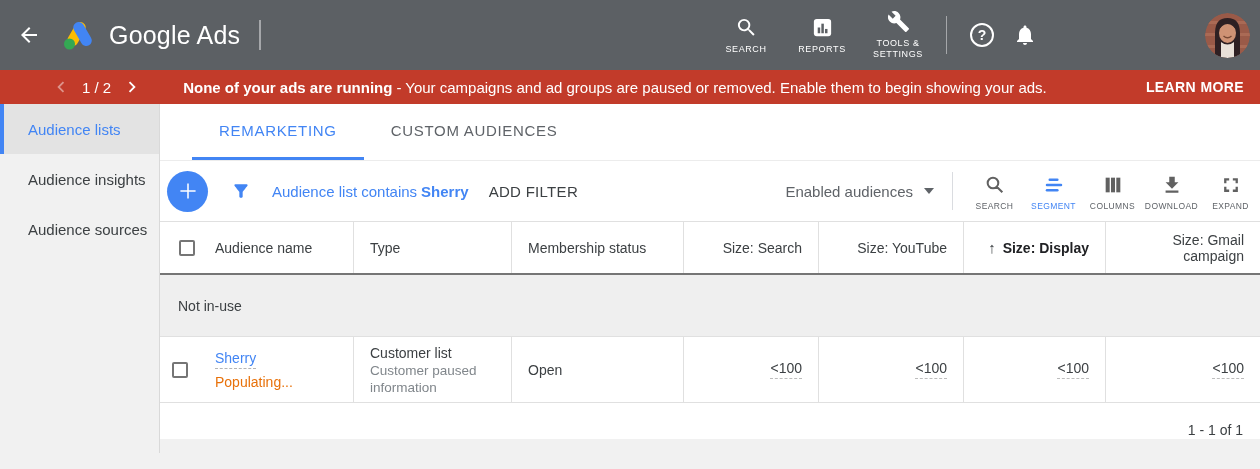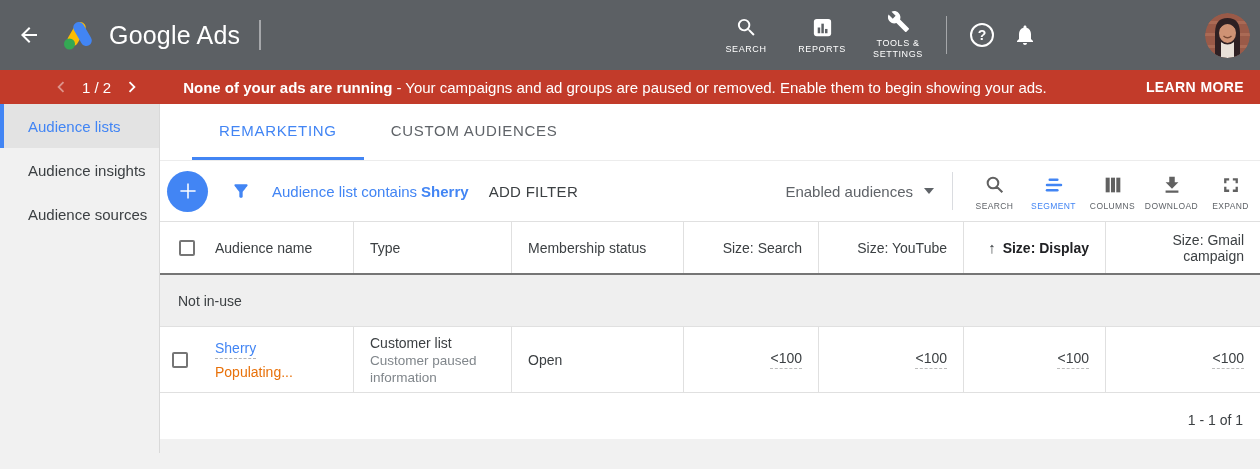--- a/index.html
+++ b/index.html
@@ -28,21 +28,21 @@
   .banner .pager-wrap { display:flex; align-items:center; gap:10px; margin-left:50px; }
   .banner .pager { font-size:15px; }
   .banner .msg { margin-left:40px; }
   .banner .msg b { font-weight:700; }
   .banner .msg .rest { margin-left:4px; }
   .learn-more { margin-left:auto; margin-right:16px; font-weight:700; font-size:14px; letter-spacing:.4px; cursor:pointer; white-space:nowrap; }
 
   
   .main { display:flex; height:349px; }
   .sidebar { width:160px; flex:none; background:#f1f1f1; border-right:1px solid #d9d9d9; }
-  .side-item { height:44px; display:flex; align-items:center; padding-left:24px; font-size:15px; color:#3c4043; cursor:pointer; border-left:4px solid transparent; }
+  .side-item { height:50px; display:flex; align-items:center; padding-left:24px; font-size:15px; color:#3c4043; cursor:pointer; border-left:4px solid transparent; }
   .side-item.active { background:#e3e3e3; color:#4285f4; border-left-color:#4285f4; }
 
   .content { flex:1; display:flex; flex-direction:column; background:#f1f1f1; min-width:0; }
   .white-wrap { background:#fff; height:335px; }
 
   
   .tabbar { height:57px; border-bottom:1px solid #ececec; display:flex; align-items:stretch; padding-left:32px; }
   .tab { display:flex; align-items:center; padding:0 27px; font-size:15px; font-weight:500; letter-spacing:.7px; color:#5f6368; border-bottom:3px solid transparent; cursor:pointer; }
   .tab.active { color:#4285f4; border-bottom-color:#4285f4; }
 
@@ -64,21 +64,21 @@
   .grid-row { display:grid; grid-template-columns:39px 155px 158px 172px 135px 145px 142px 1fr; }
   .thead { height:53px; border-bottom:2px solid #757575; }
   .th { display:flex; align-items:center; padding:0 16px; font-size:14px; color:#3c4043; }
   .th.right { justify-content:flex-end; text-align:right; }
   .th.bold { font-weight:700; color:#202124; gap:7px; }
   .cb-cell { display:flex; align-items:center; justify-content:center; padding:0 0 0 14px; }
   .checkbox { width:16px; height:16px; border:2px solid #757575; border-radius:2px; cursor:pointer; background:#fff; flex:none; }
   .sep { border-right:1px solid #e0e0e0; }
   .sort-arrow { font-size:15px; font-weight:400; color:#3c4043; }
 
-  .group-row { height:52px; background:#efefef; border-bottom:1px solid #e0e0e0; display:flex; align-items:center; padding-left:18px; font-size:14px; color:#3c4043; }
+  .group-row { height:62px; background:#efefef; border-bottom:1px solid #e0e0e0; display:flex; align-items:center; padding-left:18px; font-size:14px; color:#3c4043; }
 
   .trow { height:66px; border-bottom:1px solid #e0e0e0; }
   .td { padding:0 16px; display:flex; flex-direction:column; justify-content:center; font-size:14px; color:#3c4043; }
   .td.right { flex-direction:row; align-items:center; justify-content:flex-end; }
   .name-link { color:#4285f4; width:fit-content; border-bottom:1px dashed #b5b5b5; padding-bottom:1px; cursor:pointer; line-height:17px; }
   .populating { color:#e8710a; margin-top:5px; line-height:16px; }
   .type-main { line-height:18px; }
   .type-detail { color:#80868b; font-size:13.5px; line-height:17px; }
   .size-val { border-bottom:1px dashed #bdbdbd; padding-bottom:2px; line-height:16px; }
 

